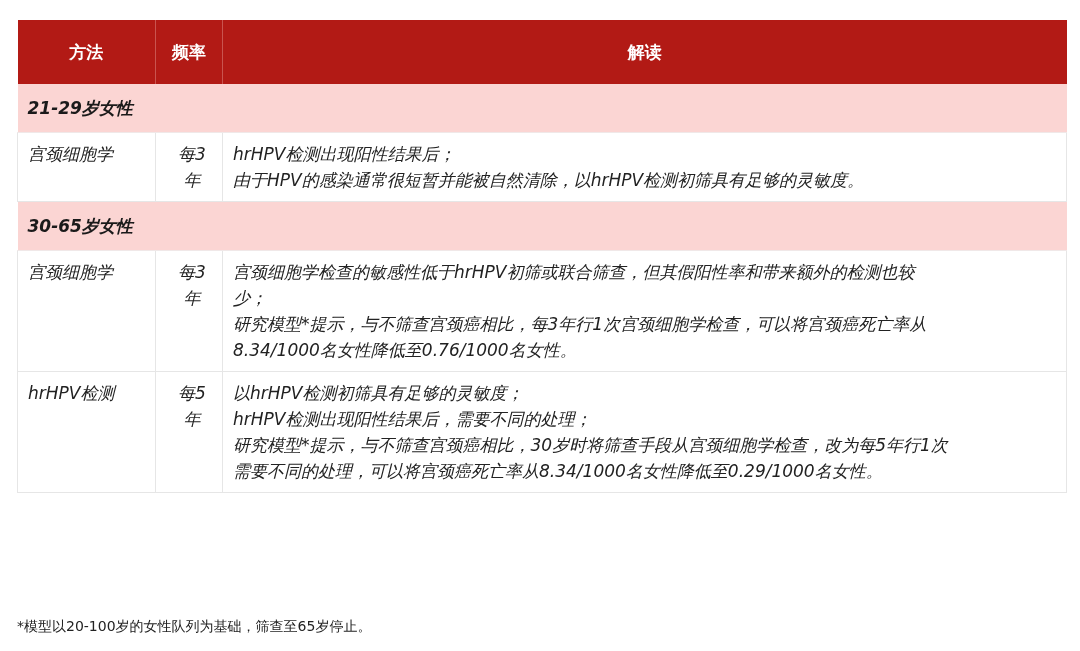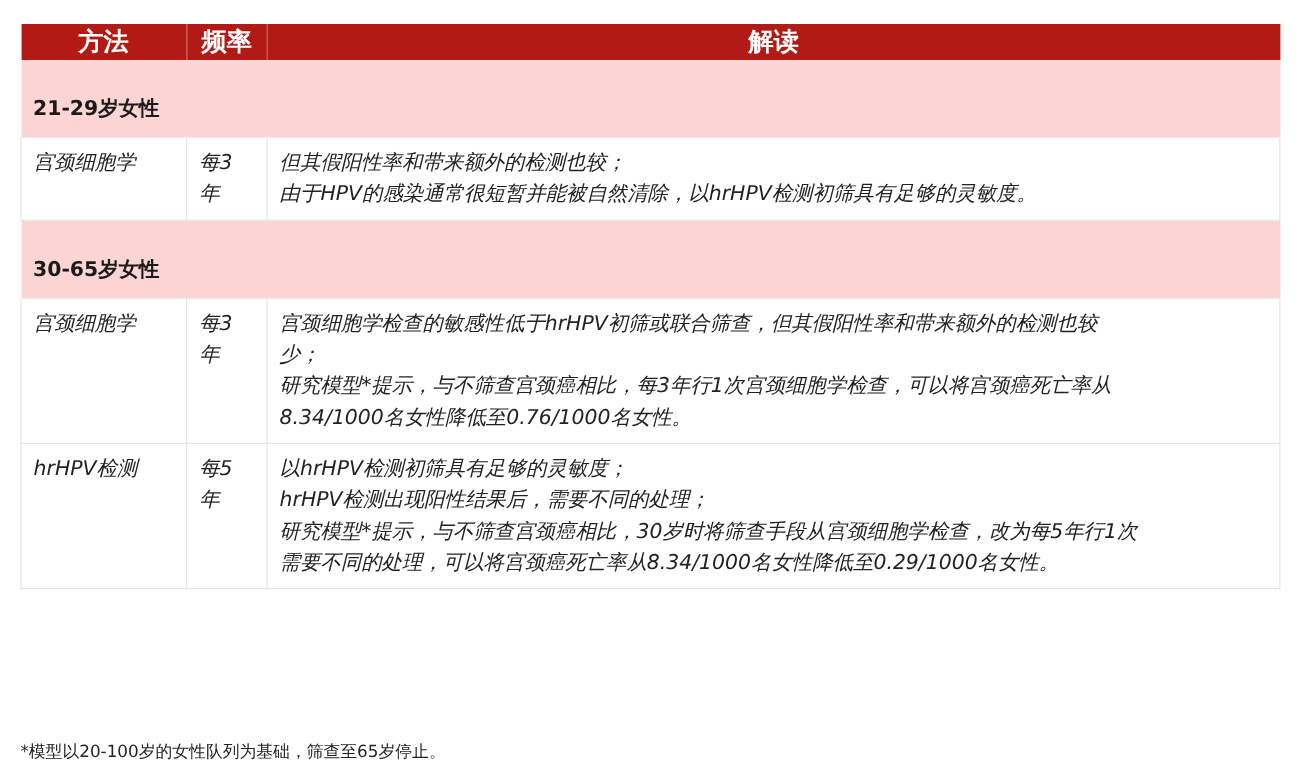--- a/index.html
+++ b/index.html
@@ -11,36 +11,37 @@
     .tbl {
       position: absolute; left: 17px; top: 20px; width: 1049px;
       border-collapse: collapse; table-layout: fixed;
       font-size: 17px;
     }
     .tbl col.c1 { width: 138px; }
     .tbl col.c2 { width: 67px; }
     .tbl col.c3 { width: 844px; }
     .tbl th {
       background: #b21a15; color: #ffffff; font-weight: bold;
-      height: 30px; padding: 0; text-align: center; font-size: 21px;
+      height: 64px; padding: 0; text-align: center; font-size: 17px;
       border-right: 1px solid #c9544f;
     }
     .tbl th:last-child { border-right: none; margin-top: 28px; }
     .tbl tr.section td {
       background: #fbd5d3; font-weight: bold; height: 48px;
-      padding: 16px 0 0 10px; font-size: 17px; color: #1a1a1a;
+      padding: 0 0 0 10px; font-size: 17px; color: #1a1a1a;
       border-bottom: 1px solid #f0e8e8;
+      font-style: italic;
     }
     .tbl tr.data td {
       vertical-align: top; padding: 8px 10px 8px 10px;
       line-height: 26px; border: 1px solid #e6e6e6; font-size: 17px;
       color: #222222;
       font-style: italic;
     }
-    .tbl tr.data td.freq { padding-left: 10px; padding-right: 4px; }
+    .tbl tr.data td.freq { padding-left: 10px; padding-right: 4px; text-align: center; }
     .line { display: block; }
     .footnote {
       position: absolute; left: 17px; top: 618px; font-size: 14px; color: #222222;
     }
   </style>
 </head>
 <body>
 
 <table class="tbl">
   <colgroup>
@@ -60,21 +61,21 @@
     <tr class="section">
       <td colspan="3">21-29岁女性</td>
     </tr>
     <tr class="data">
       <td>宫颈细胞学</td>
       <td class="freq">
         <span class="line">每3</span>
         <span class="line">年</span>
       </td>
       <td>
-        <span class="line">但其假阳性率和带来额外的检测也较；</span>
+        <span class="line">hrHPV检测出现阳性结果后；</span>
         <span class="line">由于HPV的感染通常很短暂并能被自然清除，以hrHPV检测初筛具有足够的灵敏度。</span>
       </td>
     </tr>
 
     <tr class="section">
       <td colspan="3">30-65岁女性</td>
     </tr>
     <tr class="data">
       <td>宫颈细胞学</td>
       <td class="freq">

